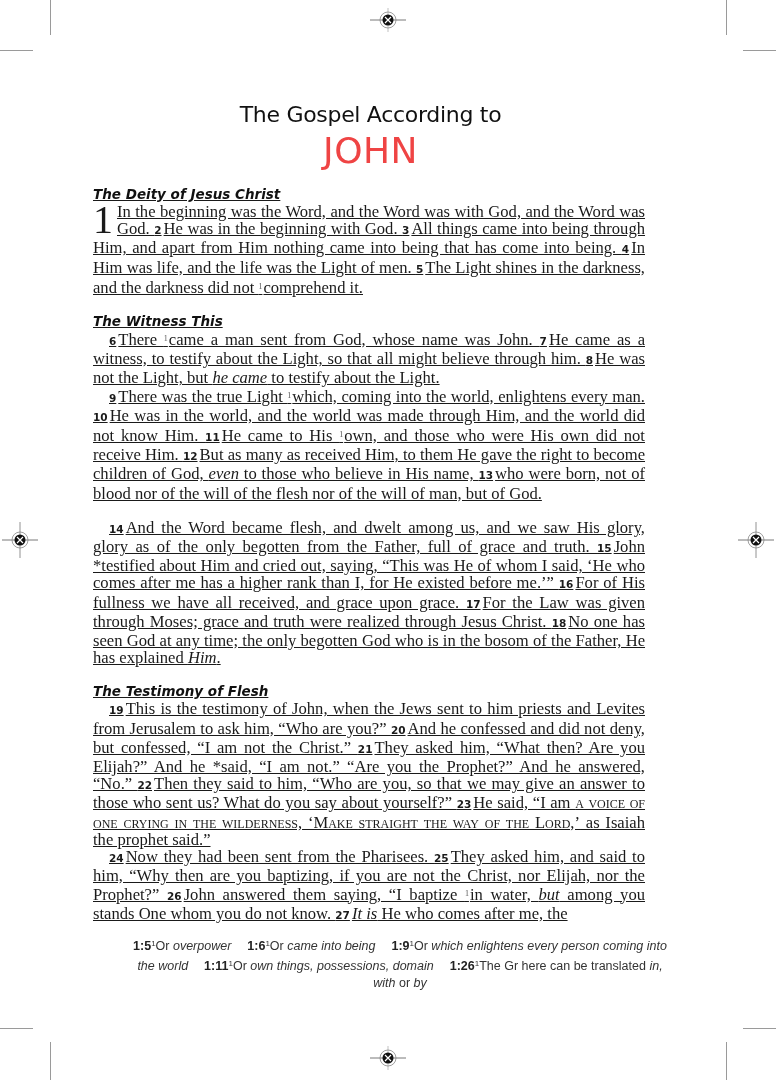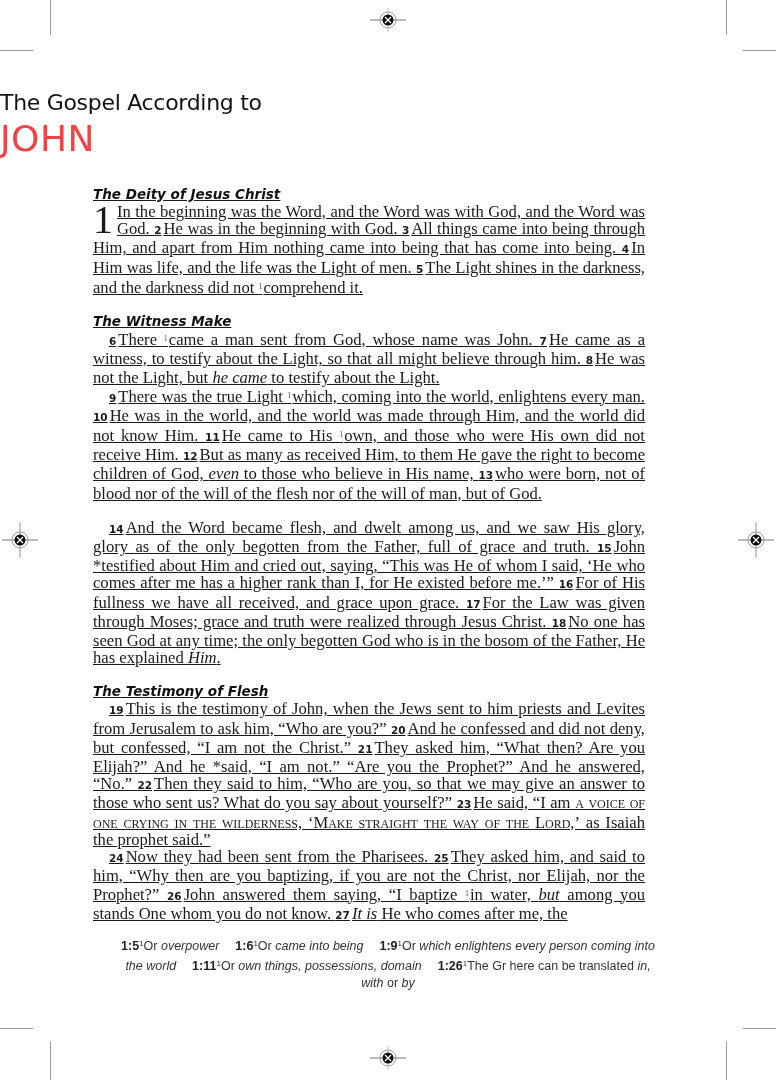--- a/index.html
+++ b/index.html
@@ -3,35 +3,35 @@
 <meta charset="utf-8">
 <style>
   html, body { margin: 0; padding: 0; background: #ffffff; }
   body { width: 776px; height: 1080px; position: relative; overflow: hidden; color: #1a1a1a; }
   .crop { position: absolute; background: #9a9a9a; }
   .crop.v { width: 1px; }
   .crop.h { height: 1px; }
   .reg { position: absolute; width: 40px; height: 40px; }
   .reg svg { width: 40px; height: 40px; display: block; }
 
-  .title-block { position: absolute; left: 0; width: 741px; top: 88px; font-family: "DejaVu Sans", sans-serif; }
+  .title-block { position: absolute; left: 0; width: 741px; top: 100px; text-align: center; font-family: "DejaVu Sans", sans-serif; }
   .title-sub { font-size: 22px; font-weight: normal; letter-spacing: -0.3px; line-height: 30px; color: #111; }
   .title-main { font-size: 36px; line-height: 42px; color: #ef4444; letter-spacing: 0.5px; }
 
   .content { position: absolute; left: 93px; top: 186px; width: 552px; font-family: "Liberation Serif", serif; font-size: 16.6px; line-height: 17.2px; color: #1a1a1a; text-decoration: underline; }
   .section { margin: 0 0 17px 0; }
   .heading { font-family: "DejaVu Sans", sans-serif; font-style: italic; font-weight: bold; font-size: 13.5px; line-height: 17px; color: #111; margin: 0; }
   .para { margin: 0; text-align: justify; text-align-last: left; }
   .para.indent { text-indent: 16px; }
   .vn { font-family: "DejaVu Sans", sans-serif; font-weight: bold; font-size: 10.5px; margin-right: 2px; }
   .fn { font-size: 8px; vertical-align: 4px; color: #555; margin-right: 1px; }
   .dropcap { float: left; font-family: "Liberation Serif", serif; font-size: 40px; line-height: 32px; margin: 1px 4px -2px 0; }
   .sc { font-variant: small-caps; }
 
-  .footnotes { position: absolute; left: 120px; width: 536px; top: 935px; text-align: center; font-family: "Liberation Sans", sans-serif; font-size: 12.5px; line-height: 17px; color: #333; }
+  .footnotes { position: absolute; left: 132px; width: 536px; top: 935px; text-align: center; font-family: "Liberation Sans", sans-serif; font-size: 12.5px; line-height: 17px; color: #333; }
   .fn-ref { font-weight: bold; color: #222; }
   .fn-sup { font-size: 8px; vertical-align: 4px; }
 </style>
 </head>
 <body>
 
 <div class="crop v" style="left:50px; top:0; height:35px;"></div>
 <div class="crop h" style="left:0; top:50px; width:33px;"></div>
 <div class="crop v" style="left:726px; top:0; height:35px;"></div>
 <div class="crop h" style="left:743px; top:50px; width:33px;"></div>
@@ -81,21 +81,21 @@
   <div class="title-sub">The Gospel According to</div>
   <div class="title-main">JOHN</div>
 </div>
 
 <div class="content" id="content">
     <div class="section">
       <div class="heading">The Deity of Jesus Christ</div>
       <p class="para"><span class="dropcap">1</span><span>In the beginning was the Word, and the Word was with God, and the Word was God. </span><span class="vn">2</span><span>He was in the beginning with God. </span><span class="vn">3</span><span>All things came into being through Him, and apart from Him nothing came into being that has come into being. </span><span class="vn">4</span><span>In Him was life, and the life was the Light of men. </span><span class="vn">5</span><span>The Light shines in the darkness, and the darkness did not </span><span class="fn">1</span><span>comprehend it.</span></p>
     </div>
     <div class="section">
-      <div class="heading">The Witness Make</div>
+      <div class="heading">The Witness This</div>
       <p class="para indent"><span class="vn">6</span><span>There </span><span class="fn">1</span><span>came a man sent from God, whose name was John. </span><span class="vn">7</span><span>He came as a witness, to testify about the Light, so that all might believe through him. </span><span class="vn">8</span><span>He was not the Light, but </span><i>he came</i><span> to testify about the Light.</span></p>
       <p class="para indent"><span class="vn">9</span><span>There was the true Light </span><span class="fn">1</span><span>which, coming into the world, enlightens every man. </span><span class="vn">10</span><span>He was in the world, and the world was made through Him, and the world did not know Him. </span><span class="vn">11</span><span>He came to His </span><span class="fn">1</span><span>own, and those who were His own did not receive Him. </span><span class="vn">12</span><span>But as many as received Him, to them He gave the right to become children of God, </span><i>even</i><span> to those who believe in His name, </span><span class="vn">13</span><span>who were born, not of blood nor of the will of the flesh nor of the will of man, but of God.</span></p>
     </div>
     <div class="section">
       <p class="para indent"><span class="vn">14</span><span>And the Word became flesh, and dwelt among us, and we saw His glory, glory as of the only begotten from the Father, full of grace and truth. </span><span class="vn">15</span><span>John *testified about Him and cried out, saying, “This was He of whom I said, ‘He who comes after me has a higher rank than I, for He existed before me.’” </span><span class="vn">16</span><span>For of His fullness we have all received, and grace upon grace. </span><span class="vn">17</span><span>For the Law was given through Moses; grace and truth were realized through Jesus Christ. </span><span class="vn">18</span><span>No one has seen God at any time; the only begotten God who is in the bosom of the Father, He has explained </span><i>Him</i><span>.</span></p>
     </div>
     <div class="section">
       <div class="heading">The Testimony of Flesh</div>
       <p class="para indent"><span class="vn">19</span><span>This is the testimony of John, when the Jews sent to him priests and Levites from Jerusalem to ask him, “Who are you?” </span><span class="vn">20</span><span>And he confessed and did not deny, but confessed, “I am not the Christ.” </span><span class="vn">21</span><span>They asked him, “What then? Are you Elijah?” And he *said, “I am not.” “Are you the Prophet?” And he answered, “No.” </span><span class="vn">22</span><span>Then they said to him, “Who are you, so that we may give an answer to those who sent us? What do you say about yourself?” </span><span class="vn">23</span><span>He said, “I am </span><span class="sc">a voice of one crying in the wilderness, ‘Make straight the way of the Lord,’</span><span> as Isaiah the prophet said.”</span></p>
       <p class="para indent"><span class="vn">24</span><span>Now they had been sent from the Pharisees. </span><span class="vn">25</span><span>They asked him, and said to him, “Why then are you baptizing, if you are not the Christ, nor Elijah, nor the Prophet?” </span><span class="vn">26</span><span>John answered them saying, “I baptize </span><span class="fn">1</span><span>in water, </span><i>but</i><span> among you stands One whom you do not know. </span><span class="vn">27</span><i>It is</i><span> He who comes after me, the</span></p>

